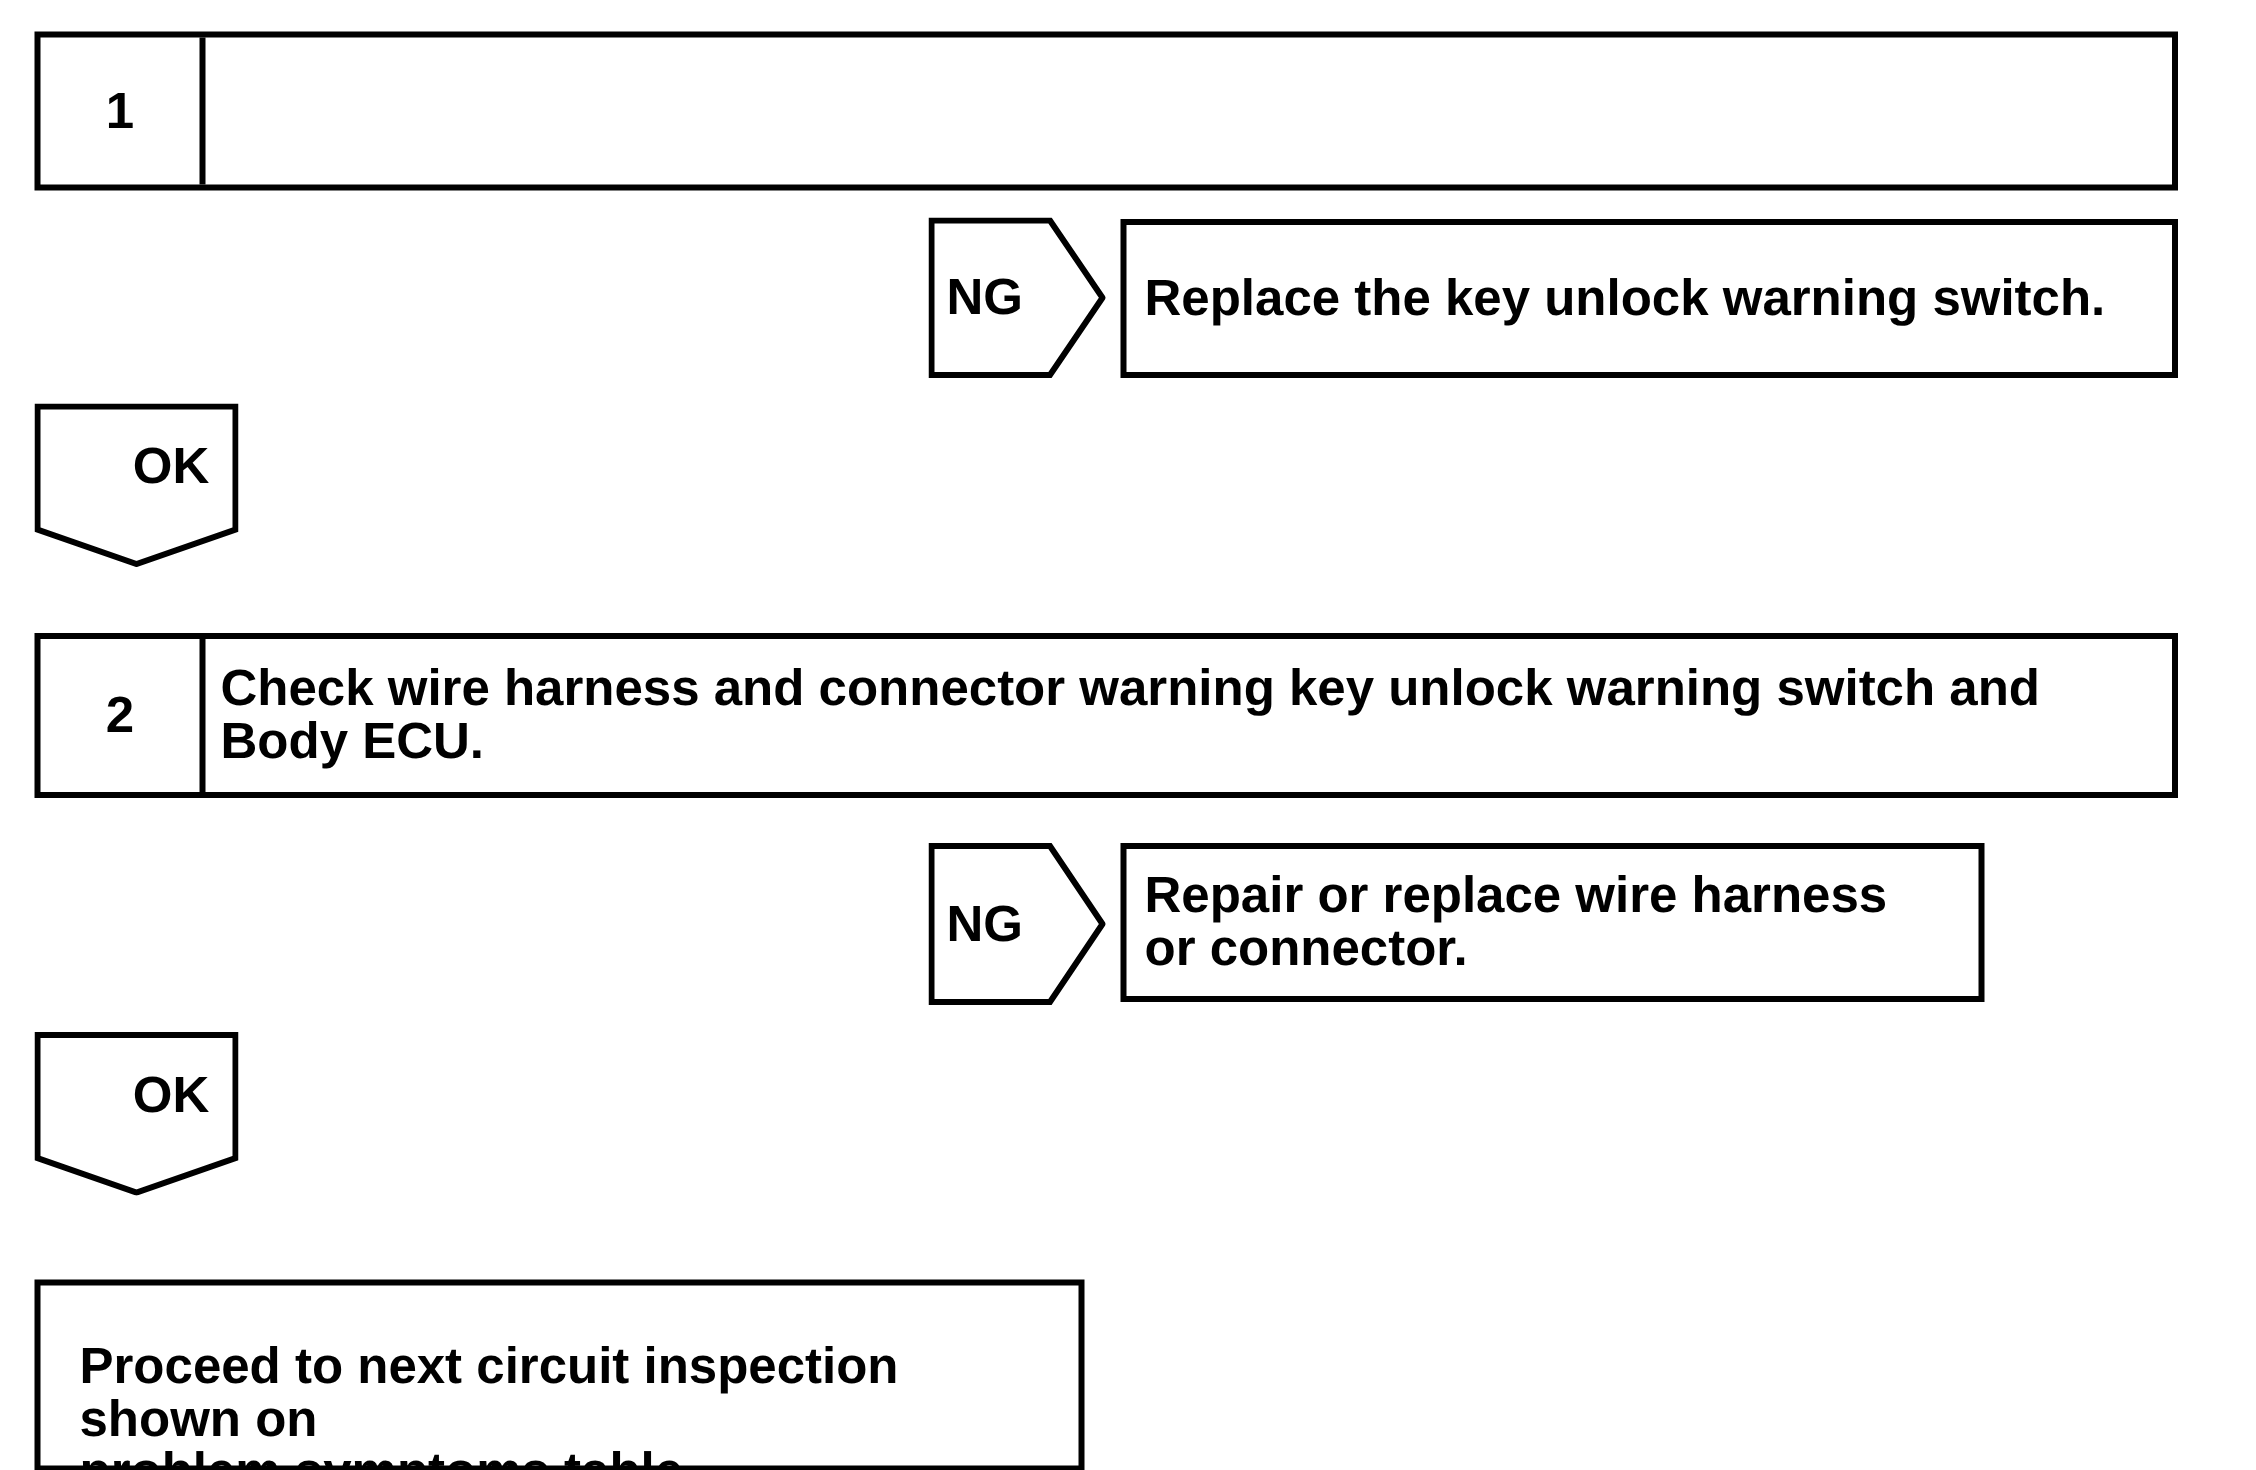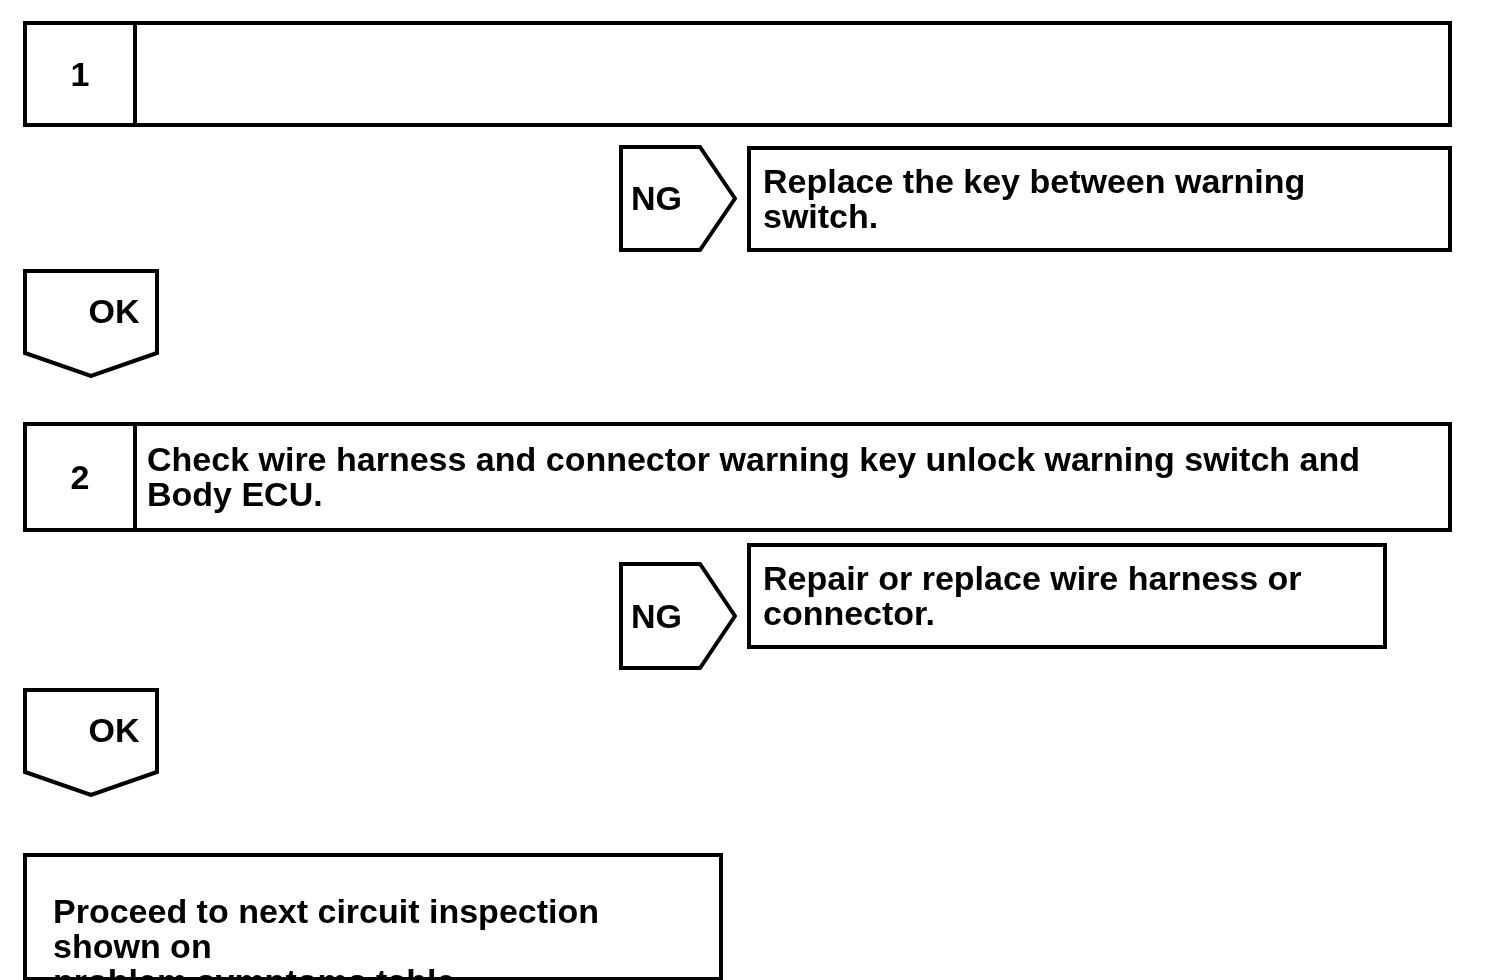--- a/index.html
+++ b/index.html
@@ -68,21 +68,21 @@
     justify-content: center;
     margin-left: 23px;
   }
   
   #step1      { left: 23px;  top: 21px;  width: 1429px; height: 106px; }
   #ng1        { left: 619px; top: 145px; width: 118px;  height: 107px; }
   #ng1-action { left: 747px; top: 146px; width: 705px;  height: 106px; }
   #ok1        { left: 23px;  top: 269px; width: 136px;  height: 109px; }
   #step2      { left: 23px;  top: 422px; width: 1429px; height: 110px; }
   #ng2        { left: 619px; top: 562px; width: 118px;  height: 108px; }
-  #ng2-action { left: 747px; top: 543px; width: 640px;  height: 106px; }
+  #ng2-action { left: 747px; top: 562px; width: 576px;  height: 106px; }
   #ok2        { left: 23px;  top: 688px; width: 136px;  height: 109px; }
   #conclusion { left: 23px;  top: 853px; width: 700px;  height: 128px; }
 </style>
 </head>
 <body>
 
 <div class="canvas">
 
   <div class="box step-box" id="step1">
     <div class="num-cell">
@@ -93,21 +93,21 @@
   <div class="connector" id="ng1">
     <svg width="118" height="107" viewBox="0 0 118 107">
       <polygon points="2,2 81,2 116,53.5 81,105 2,105" fill="#ffffff" stroke="#000000" stroke-width="4" stroke-miterlimit="10"></polygon>
     </svg>
     <div class="ng-label-wrap">
       <span>NG</span>
     </div>
   </div>
 
   <div class="box action-box" id="ng1-action">
-    <span>Replace the key between warning switch.</span>
+    <span>Replace the key unlock warning switch.</span>
   </div>
 
   <div class="connector" id="ok1">
     <svg width="136" height="109" viewBox="0 0 136 109">
       <polygon points="2,2 134,2 134,84 68,107 2,84" fill="#ffffff" stroke="#000000" stroke-width="4" stroke-miterlimit="10"></polygon>
     </svg>
     <div class="ok-label-wrap">
       <span>OK</span>
     </div>
   </div>

